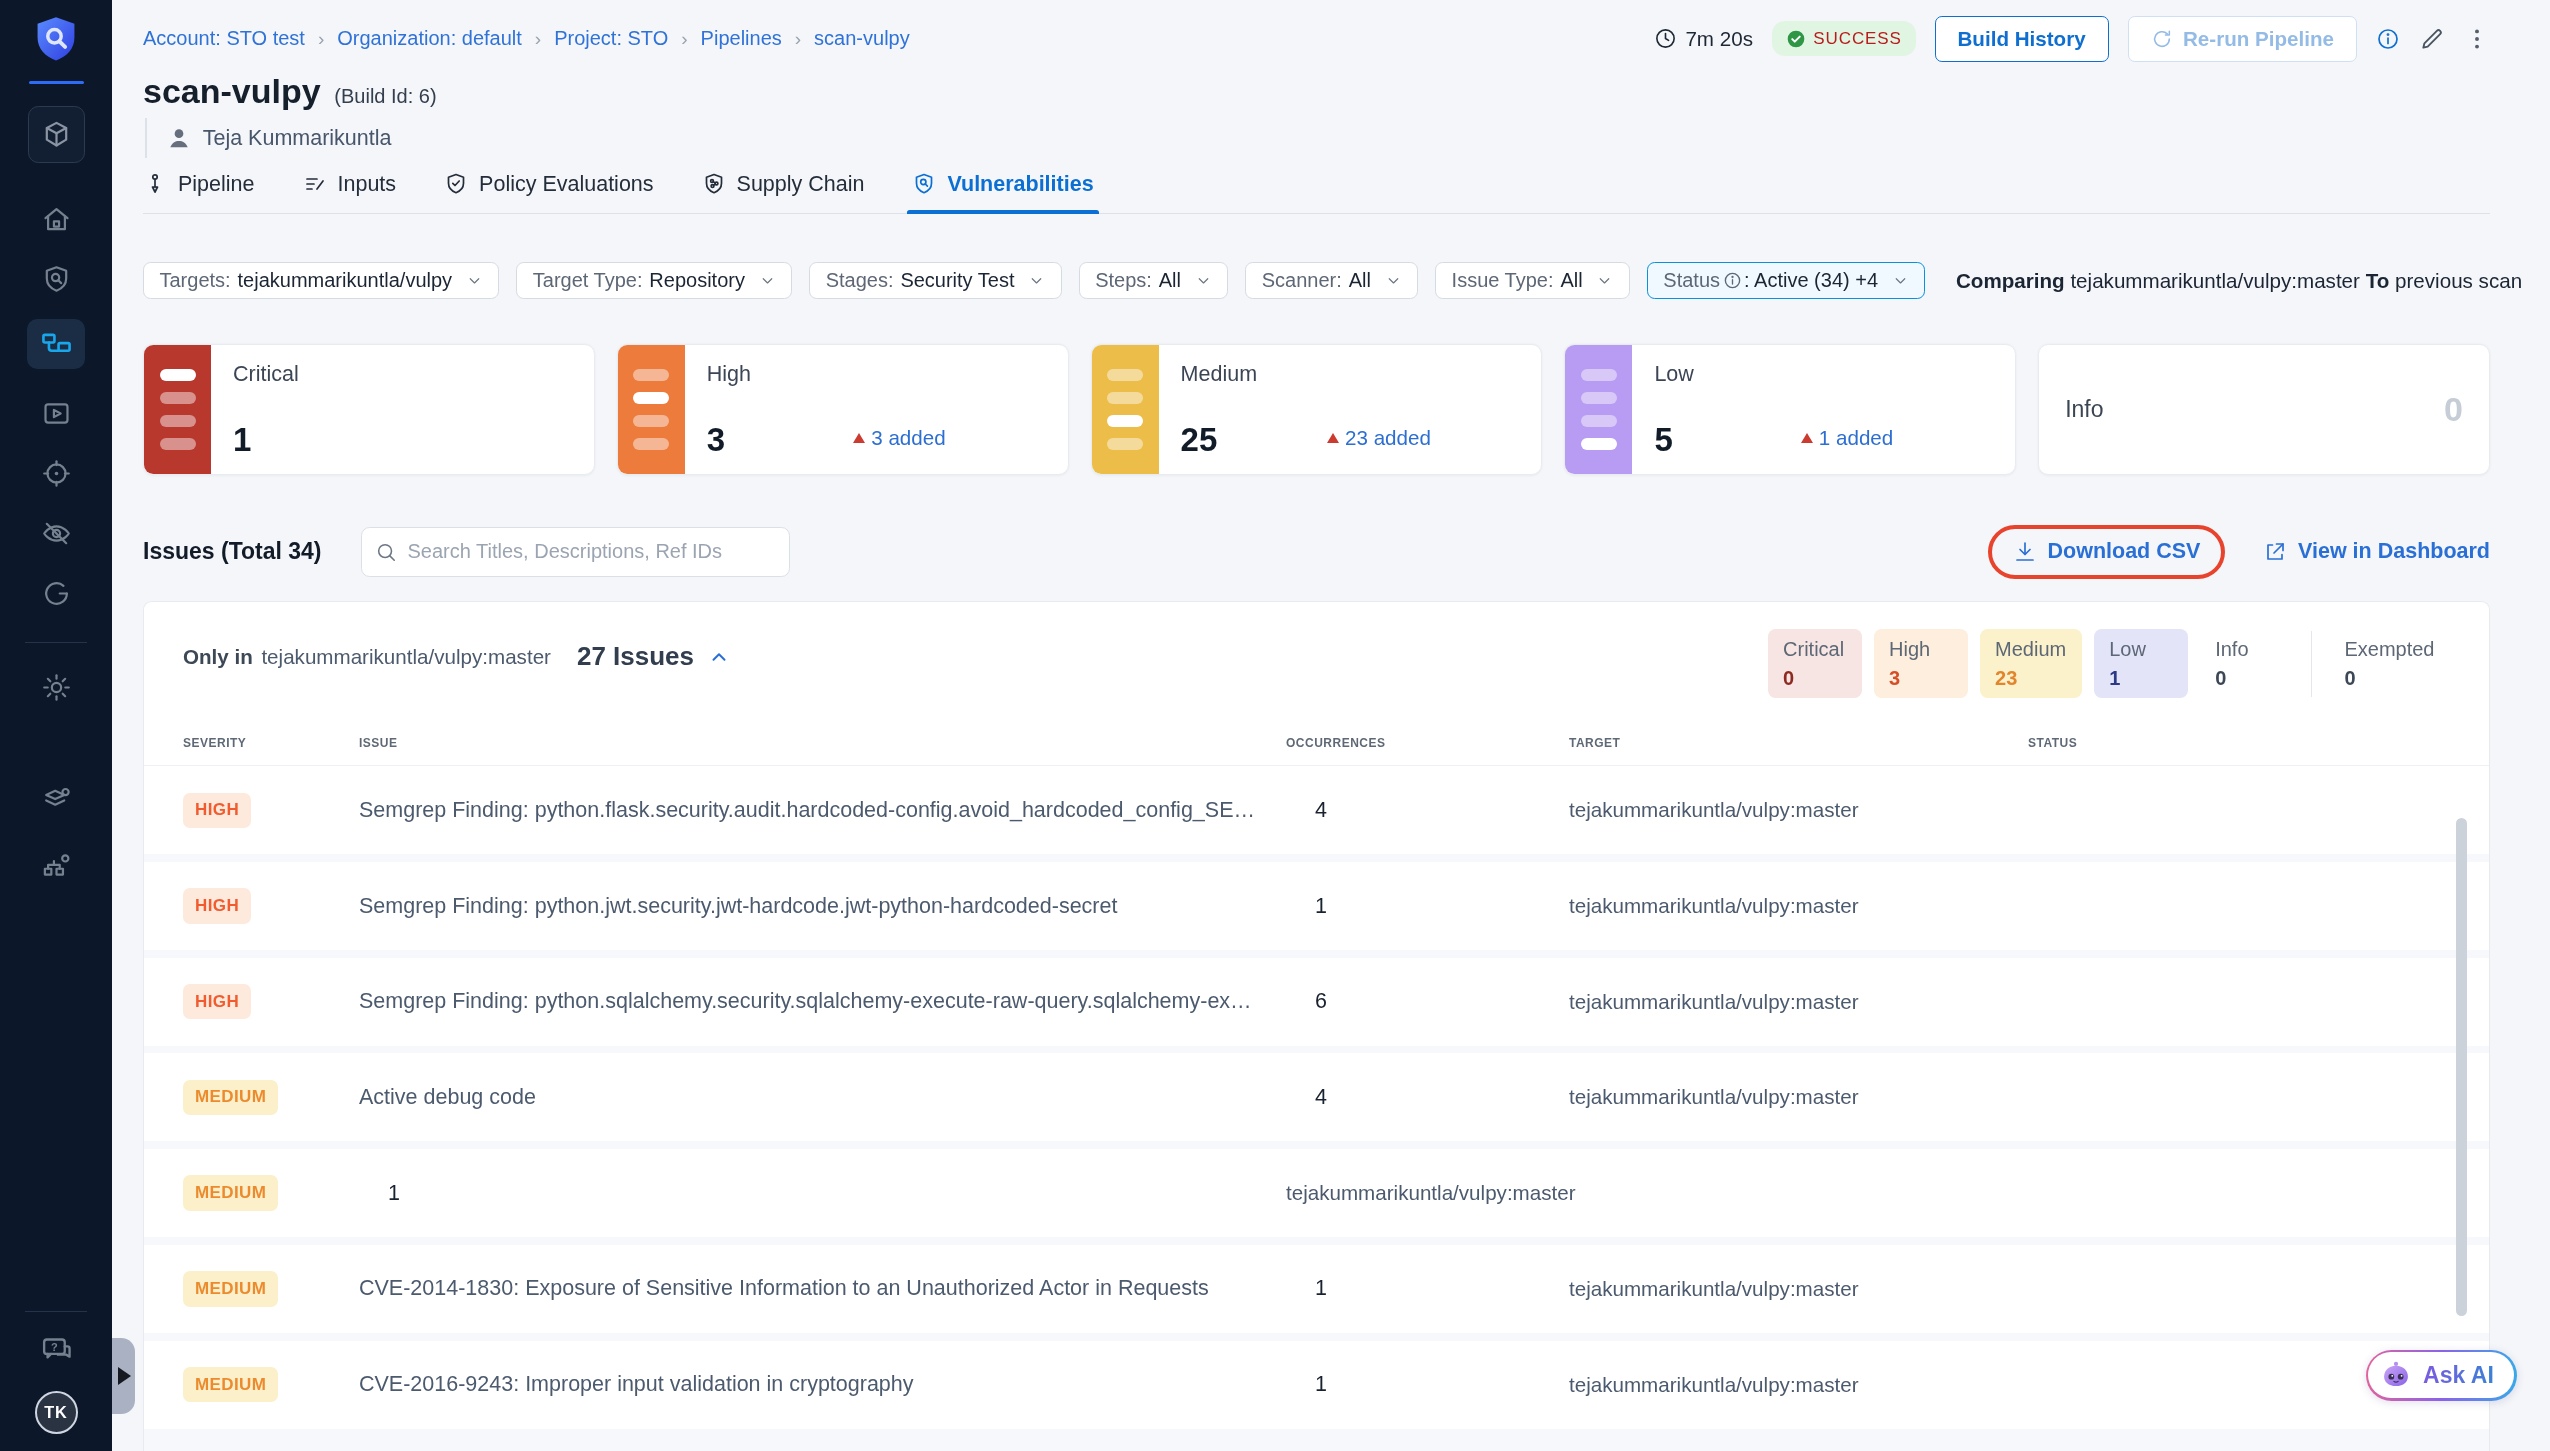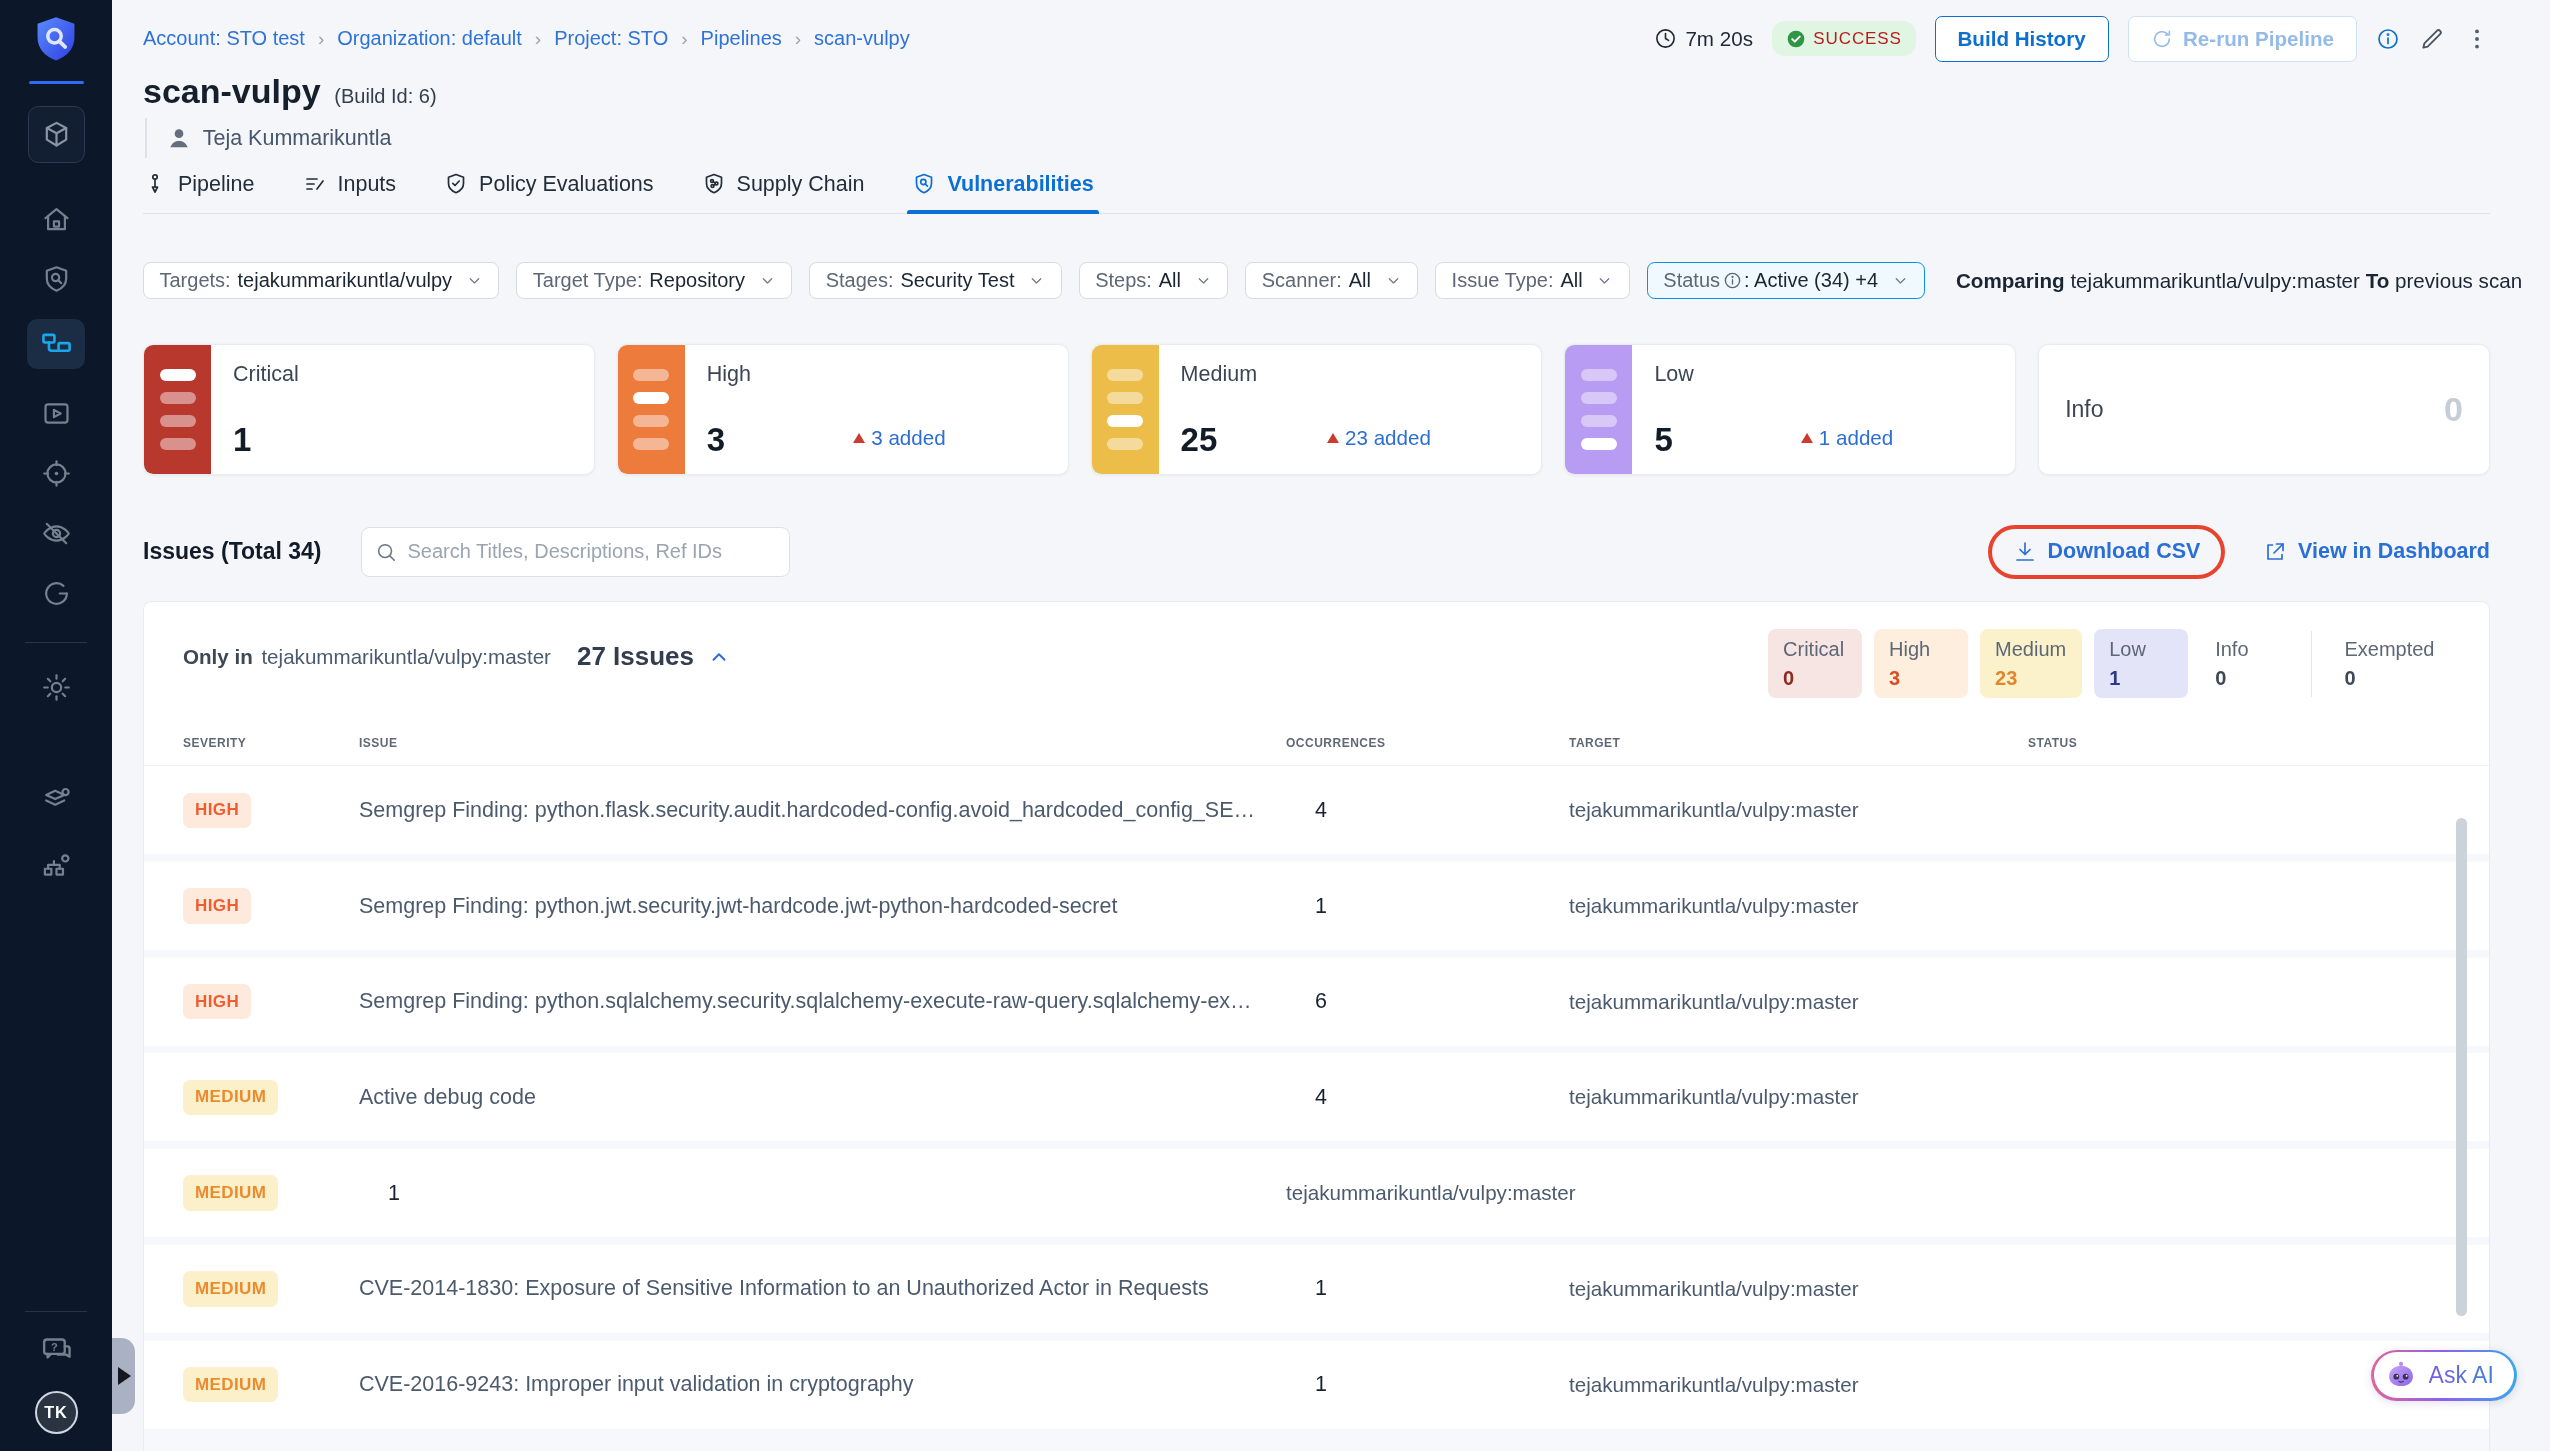--- a/index.html
+++ b/index.html
@@ -159,21 +159,21 @@
   .cell-target { font-size:20.6px; color:#4c5a6e; }
   .scroll-thumb { position:absolute; right:22px; top:216px; width:11px; height:498px; background:#ccd2da; border-radius:6px; cursor:pointer; }
 
   
   .ask-wrap {
     position:absolute; right:33px; bottom:50px; padding:2.6px; border-radius:27px;
     background:linear-gradient(90deg,#e0649c,#8a63e8,#39a8e8); cursor:pointer; z-index:10;
     box-shadow:0 1.7px 8.6px rgba(60,40,120,.15);
   }
   .ask-inner { background:#fff; border-radius:24px; padding:6px 20.6px 6px 10.3px; display:flex; align-items:center; gap:10.3px; }
-  .ask-text { font-size:23px; font-weight:normal; background:linear-gradient(90deg,#7b5be0,#3b82d6); -webkit-background-clip:text; background-clip:text; color:transparent; }
+  .ask-text { font-size:23px; font-weight:bold; background:linear-gradient(90deg,#7b5be0,#3b82d6); -webkit-background-clip:text; background-clip:text; color:transparent; }
 </style>
 </head>
 <body>
 
 <div class="sidebar">
   <div class="side-logo">
     <svg width="52" height="52" viewBox="0 0 24 24">
       <defs>
           <linearGradient id="lg1" x1="0" y1="0" x2="1" y2="1">
         <stop offset="0" stop-color="#5a8bff"></stop>

